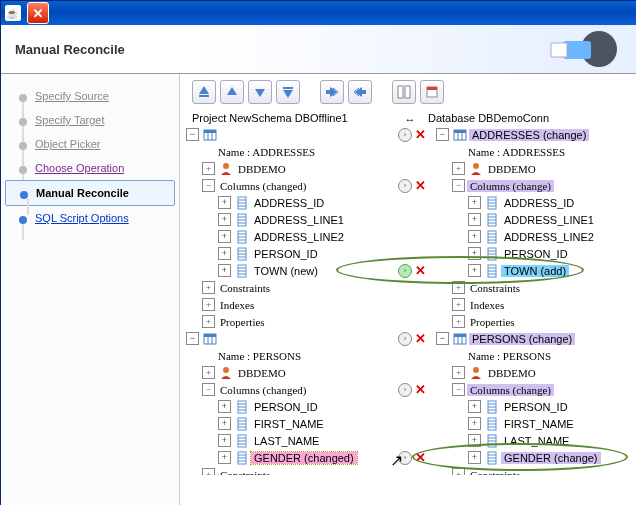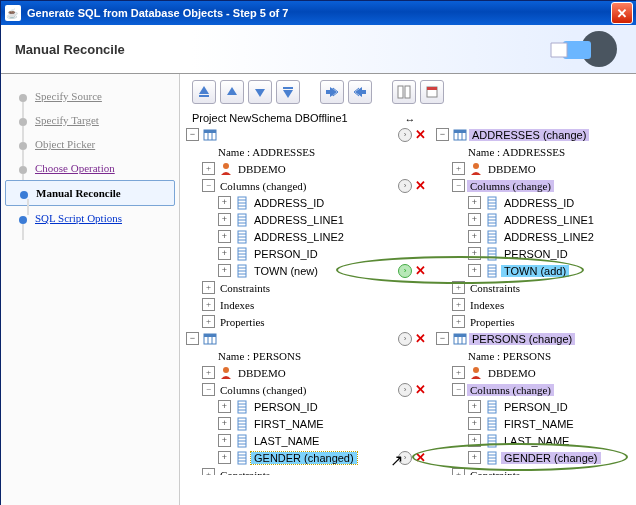--- a/index.html
+++ b/index.html
@@ -72,21 +72,20 @@
   }
   .steps {
     width: 178px;
     background: #fbfbfb;
     border-right: 1px solid #ccc;
     padding-top: 10px;
   }
   .step-row {
     position: relative;
     padding: 6px 6px 6px 34px;
-    font-family: Liberation Serif, serif;
   }
   .step-row::before {
     content: "";
     position: absolute;
     left: 18px; top: 10px;
     width: 8px; height: 8px;
     border-radius: 50%;
     background: #bbb;
   }
   .step-row .connector {
@@ -178,21 +177,21 @@
     width: 14px; height: 14px;
     margin: 0 2px;
     display: inline-flex;
     align-items: center;
     justify-content: center;
   }
   .ico svg { width: 14px; height: 14px; }
   .lbl { padding: 0 3px; }
   .hl-purple { background: #cfc0f0; text-align: right; }
   .hl-green { background: #7dd3fc; }
-  .hl-yellow { outline: 1px dotted #c0a000; background: #7dd3fc; }
+  .hl-yellow { outline: 1px dotted #c0a000; background: #f9a8d4; }
   .mid-icons {
     height: 17px;
     display: flex;
     align-items: center;
     justify-content: center;
     gap: 3px;
   }
   .arr-circle {
     width: 12px; height: 12px;
     border-radius: 50%;
@@ -222,21 +221,20 @@
     font-size: 16px;
     color: #000;
     pointer-events: none;
   }
 </style>
 </head>
 <body>
 
 <div class="titlebar">
   <span class="java-icon">☕</span>
-  <span class="title">Generate SQL from Database Objects - Step 5 of 7</span>
   <span class="close-btn">✕</span>
 </div>
 
 <div class="header-strip">
   <span class="h-title">Manual Reconcile</span>
   <span class="decor">
     <svg width="80" height="40">
         <circle cx="56" cy="20" r="18" fill="#4a5560"></circle>
         <rect x="20" y="12" width="28" height="18" rx="3" fill="#6bb6ff"></rect>
         <path d="M8 14 L24 14 L24 28 L8 28 Z" fill="#fff" stroke="#aac"></path>
@@ -302,20 +300,21 @@
           <svg viewBox="0 0 14 14">
             <rect x="2" y="2" width="10" height="10" fill="#fff" stroke="#888"></rect>
             <rect x="2" y="2" width="10" height="3" fill="#d04040"></rect>
           </svg>
         </div>
     </div>
 
     <div class="cols-head">
       <div class="left-h">Project NewSchema DBOffline1</div>
       <div class="mid-h">↔</div>
+      <div>Database DBDemoConn</div>
     </div>
 
     <div class="tree-area">
       <div class="tree-col left" id="left-tree">
           <div class="trow ind0">
             <span class="exp">−</span>
             <span class="ico">
               <svg viewBox="0 0 14 14">
                 <rect x="1" y="2" width="12" height="10" fill="#fff" stroke="#4a80c0"></rect>
                 <rect x="1" y="2" width="12" height="3" fill="#4a80c0"></rect>

